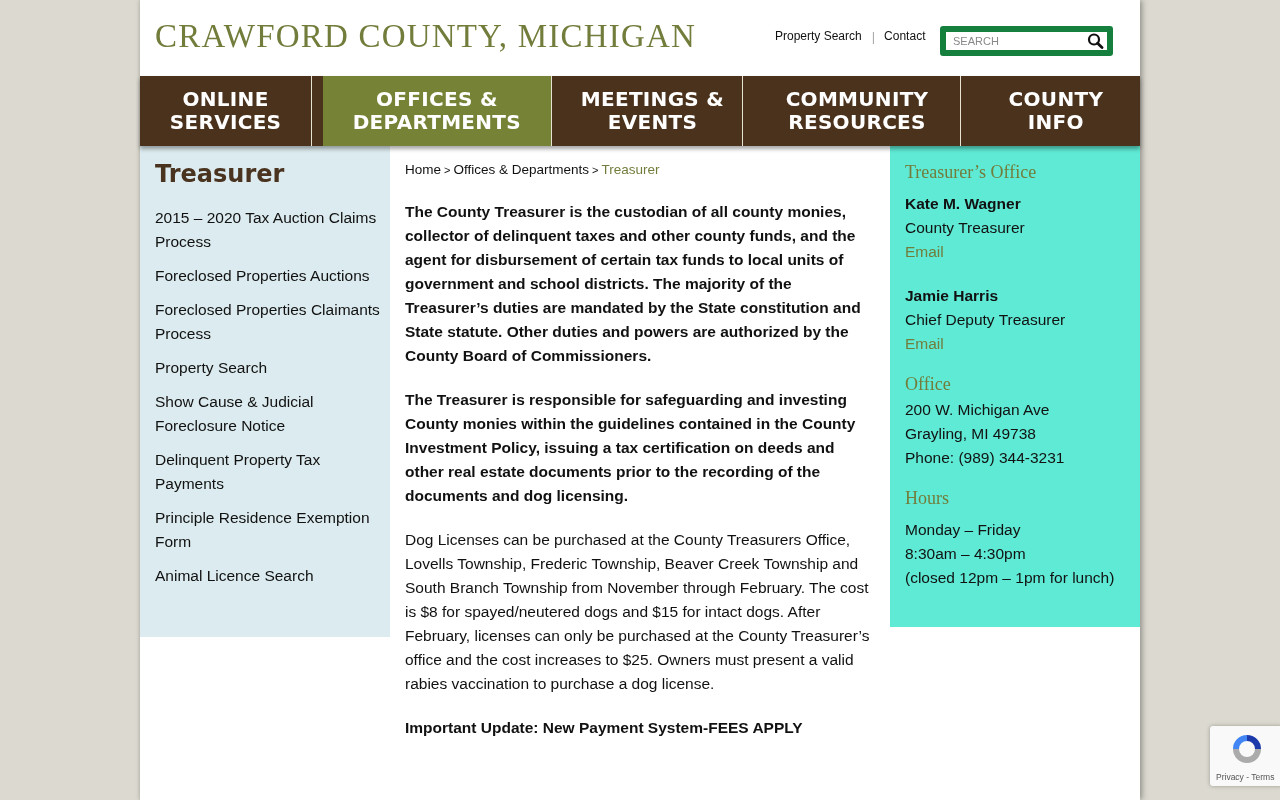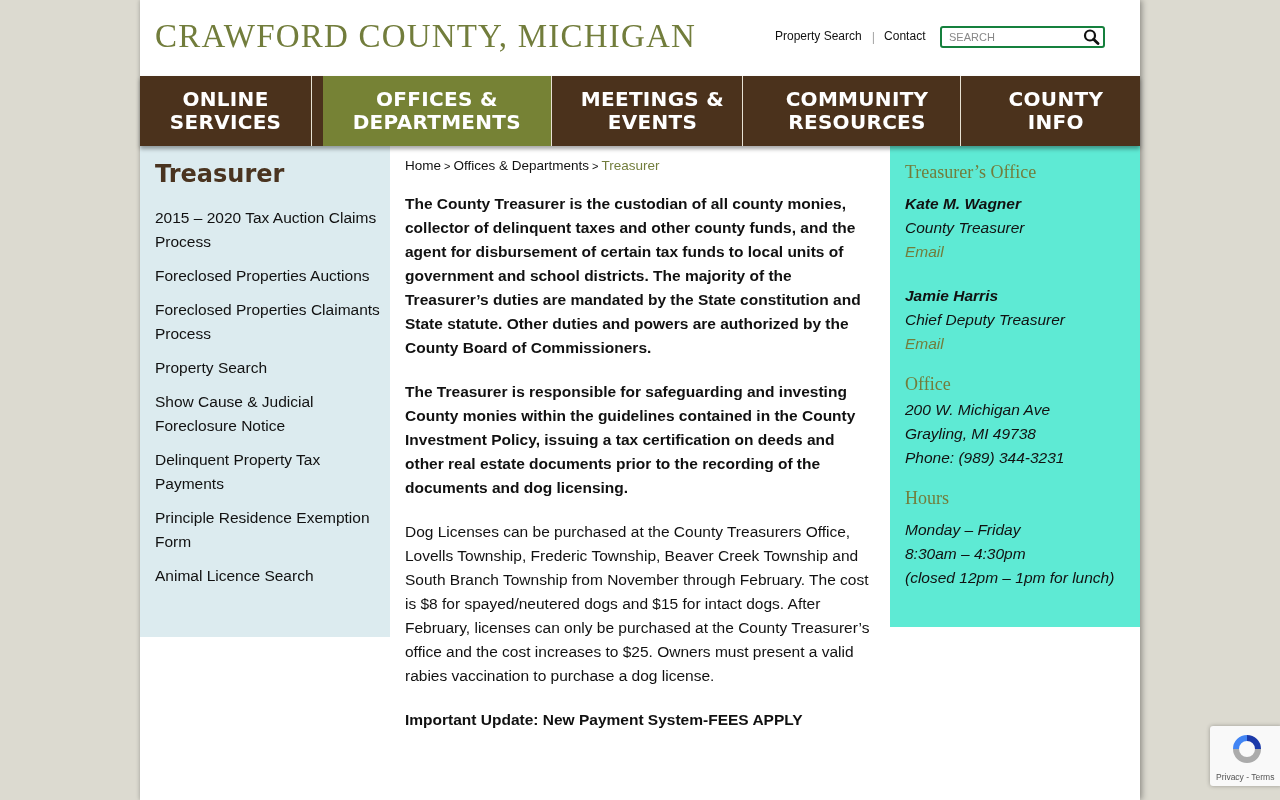--- a/index.html
+++ b/index.html
@@ -22,21 +22,21 @@
     font-size: 33px; letter-spacing: 1.2px; color: #727d3c; white-space: nowrap;
   }
   .util {
     position: absolute; left: 635px; top: 26px; height: 20px;
     display: flex; align-items: center; font-size: 12px; color: #111;
   }
   .util a { color: #111; text-decoration: none; cursor: pointer; }
   .util .sep { color: #aaa; margin: 0 9px 0 10px; font-size: 13px; }
   .search-box {
     position: absolute; left: 800px; top: 26px; width: 161px; height: 18px;
-    border: 2px solid #15803d; border-radius: 3px; background: #fff;
+    border: 6px solid #15803d; border-radius: 3px; background: #fff;
   }
   .search-box input {
     border: none; outline: none; background: transparent;
     position: absolute; left: 7px; top: 1px; width: 128px; height: 16px;
     font-size: 11px; color: #888; padding: 0;
     font-family: "Liberation Sans", "DejaVu Sans", sans-serif;
   }
   .search-box input::placeholder { color: #888; }
   .search-btn { position: absolute; right: 3px; top: 1px; width: 17px; height: 16px; cursor: pointer; }
   
@@ -63,41 +63,41 @@
   }
   .sidebar h2 {
     margin: 0; position: absolute; left: 15px; top: 14px;
     font-size: 24px; font-weight: bold; color: #4a3420;
     font-family: "DejaVu Sans", sans-serif;
   }
   .side-list { position: absolute; left: 15px; top: 60px; width: 225px; margin: 0; padding: 0; list-style: none; }
   .side-list li { font-size: 15.5px; line-height: 24px; margin-bottom: 10px; color: #111; cursor: pointer; }
   
   .main { position: absolute; left: 265px; top: 158px; width: 472px; }
-  .breadcrumb { font-size: 13.5px; line-height: 16px; color: #111; margin-bottom: 18px; }
+  .breadcrumb { font-size: 13.5px; line-height: 24px; color: #111; margin-bottom: 18px; }
   .breadcrumb a { color: #111; text-decoration: none; cursor: pointer; }
   .breadcrumb .current { color: #727d3c; }
   .breadcrumb .gt { font-size: 11px; margin: 0 3px; }
   .main p { margin: 11px 0 20px 0; font-size: 15.5px; line-height: 24px; }
   .main p.bold { font-weight: bold; }
   .announce {
     text-align: center; font-size: 23px; line-height: 30px; margin: 25px 0 20px 0;
     color: #111;
   }
   
   .rpanel {
     position: absolute; left: 750px; top: 146px; width: 250px; height: 481px;
     background: #5eead4;
   }
   .rp-inner { position: absolute; left: 15px; top: 14px; width: 230px; }
   .rp-h {
     font-family: "Liberation Serif", "DejaVu Serif", serif;
     color: #727d3c; font-size: 18px; line-height: 24px; margin: 0 0 8px 0; font-weight: normal;
   }
-  .rp-block { font-size: 15.5px; line-height: 24px; margin-bottom: 20px; font-style: italic; }
+  .rp-block { font-size: 15.5px; line-height: 24px; margin-bottom: 20px; }
   .rp-block .name { font-weight: bold; }
   .rp-block a { color: #727d3c; text-decoration: none; cursor: pointer; }
   
   .recaptcha {
     position: absolute; left: 1210px; top: 726px; width: 72px; height: 60px;
     background: #f9f9f9; border-radius: 3px 0 0 3px;
     box-shadow: 0 0 4px rgba(0,0,0,0.3);
   }
   .recaptcha .rc-links {
     position: absolute; left: 6px; top: 46px; font-size: 8.5px; color: #555; white-space: nowrap;

